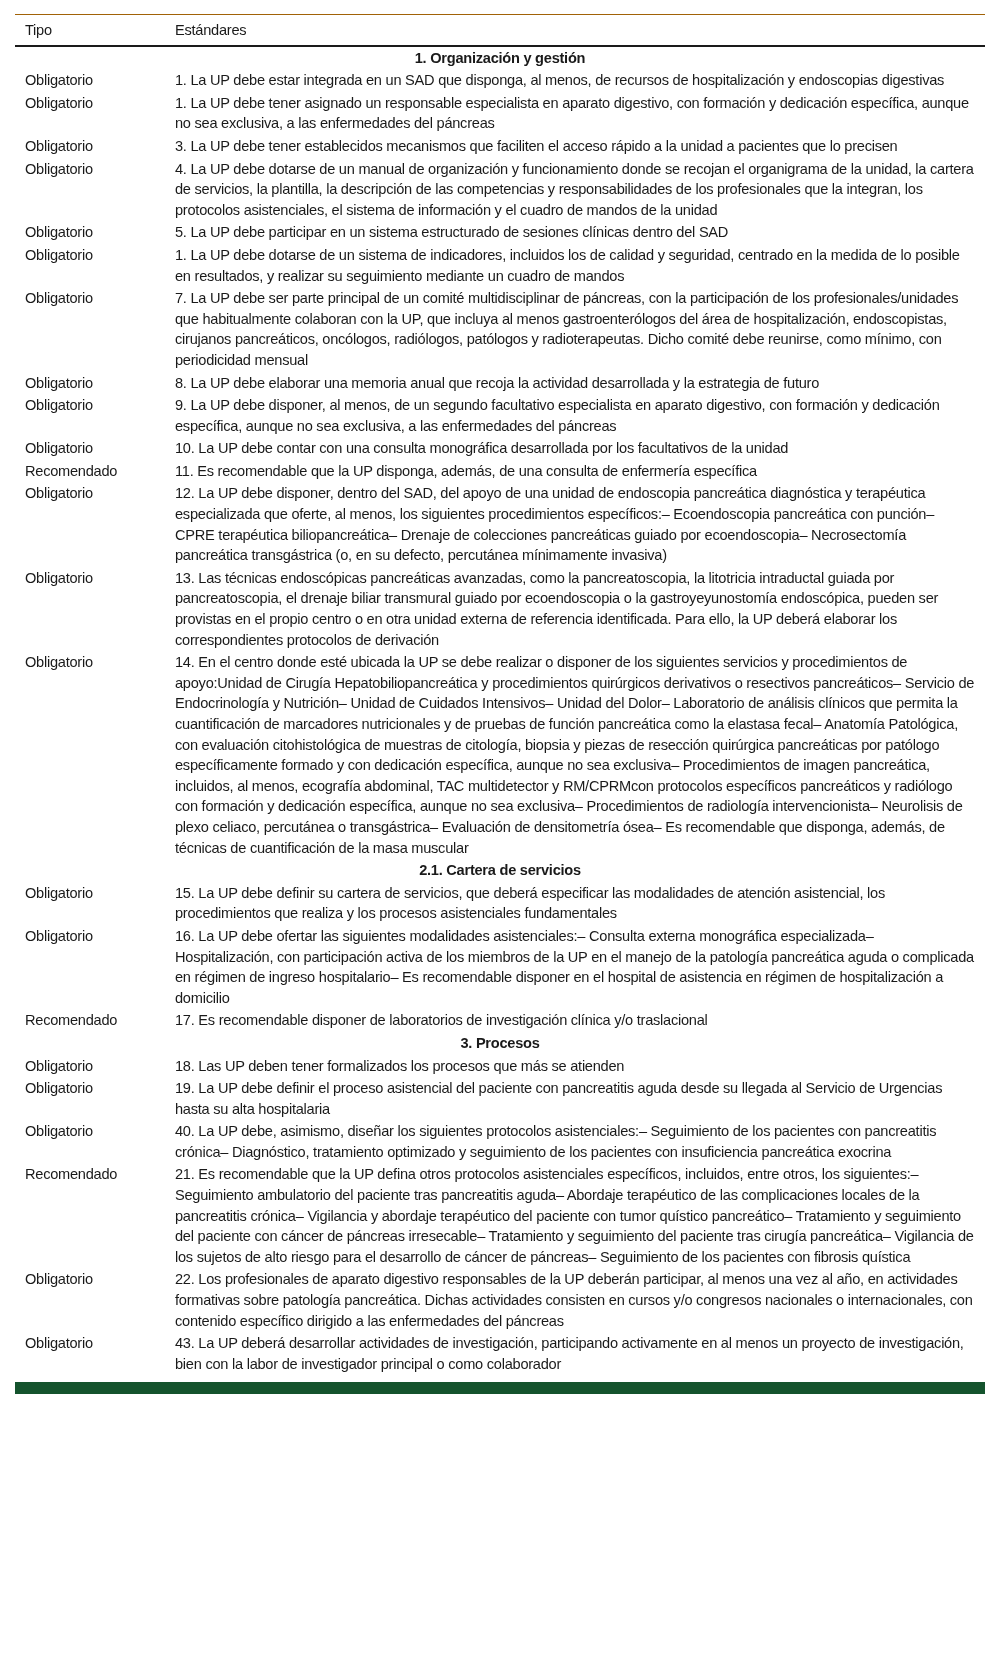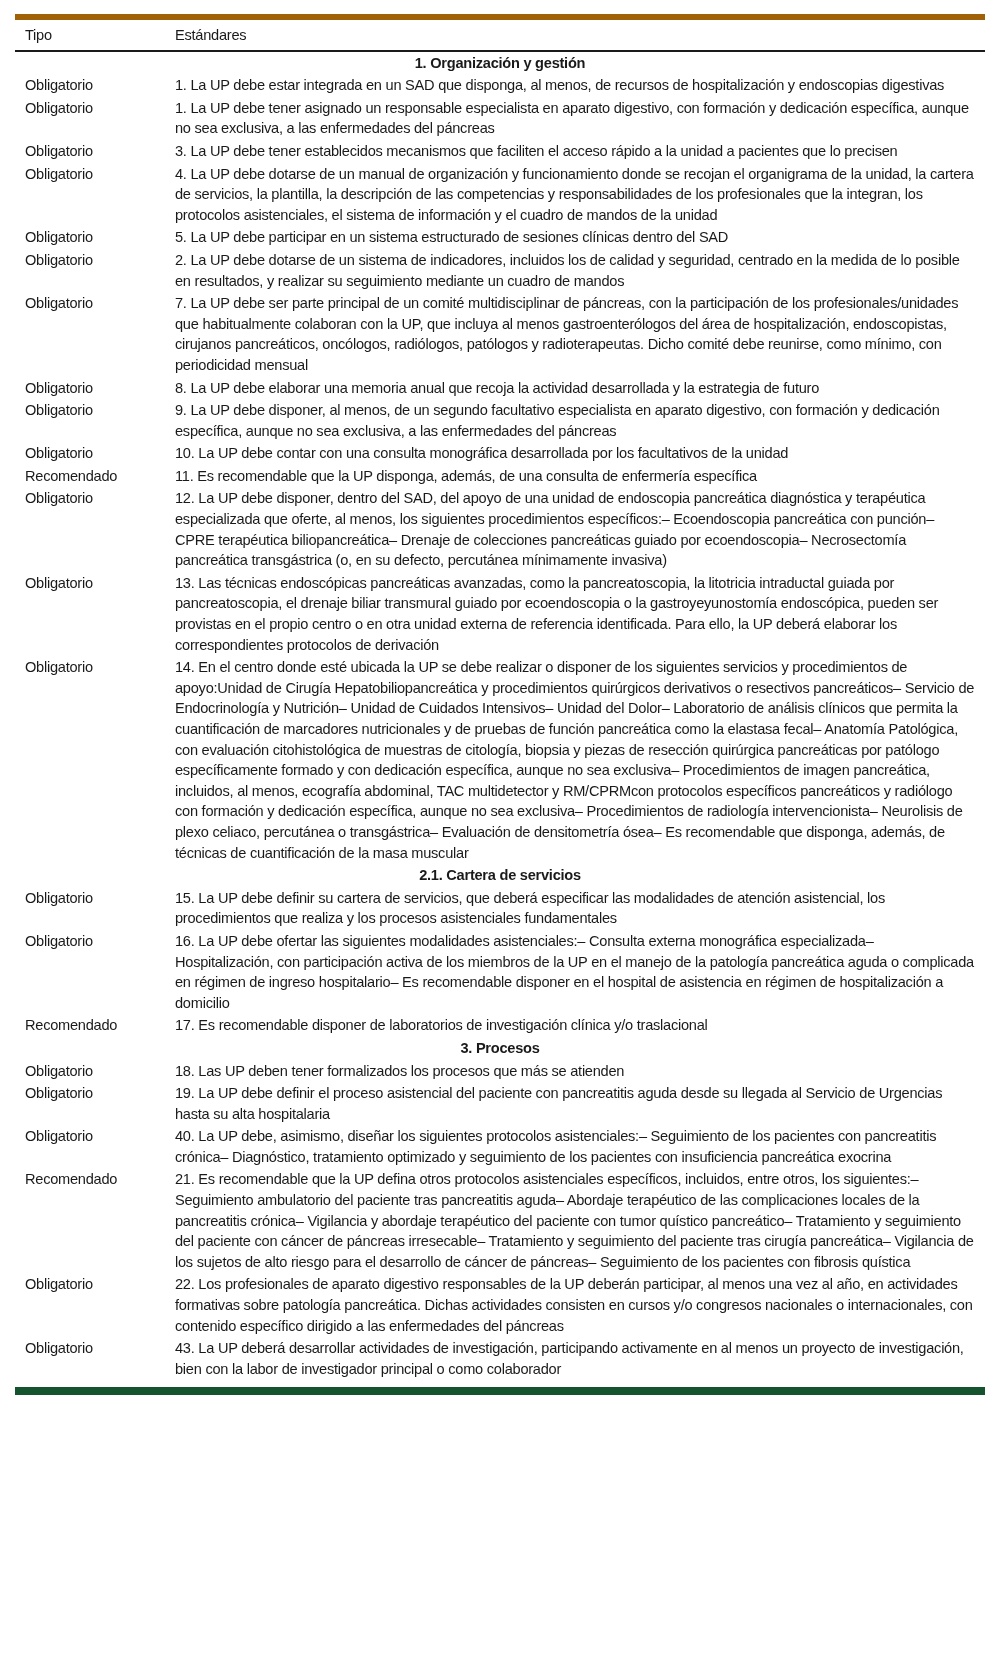--- a/index.html
+++ b/index.html
@@ -9,26 +9,26 @@
     color: #1a1a1a;
   }
   .table-wrap {
     position: absolute; left: 15px; top: 14px; width: 970px;
   }
   table {
     width: 100%; border-collapse: collapse; table-layout: fixed;
     font-size: 14.6px; line-height: 20.6px; letter-spacing: -0.25px;
   }
   col.c1 { width: 150px; }
-  thead tr { border-top: 6px solid #a16207; border-bottom: 2px solid #1a1a1a; }
+  thead tr { border-top: 1px solid #a16207; border-bottom: 2px solid #1a1a1a; }
   thead th { text-align: left; font-weight: normal; padding: 5px 10px 4px 10px; }
   tbody td { vertical-align: top; padding: 1px 10px 1px 10px; }
   tbody tr.section td { text-align: center; font-weight: bold; padding-top: 1px; padding-bottom: 1px; }
   tbody tr:last-child td { padding-bottom: 8px; }
-  .bottom-rule { border-bottom: 4px solid #14532d; }
+  .bottom-rule { border-bottom: 6px solid #14532d; }
 </style>
 </head>
 <body>
 
 <div class="table-wrap">
   <table>
     <colgroup>
         <col class="c1">
         <col class="c2">
       </colgroup>
@@ -57,21 +57,21 @@
         <tr>
           <td>Obligatorio</td>
           <td>4. La UP debe dotarse de un manual de organización y funcionamiento donde se recojan el organigrama de la unidad, la cartera de servicios, la plantilla, la descripción de las competencias y responsabilidades de los profesionales que la integran, los protocolos asistenciales, el sistema de información y el cuadro de mandos de la unidad</td>
         </tr>
         <tr>
           <td>Obligatorio</td>
           <td>5. La UP debe participar en un sistema estructurado de sesiones clínicas dentro del SAD</td>
         </tr>
         <tr>
           <td>Obligatorio</td>
-          <td>2. La UP debe dotarse de un sistema de indicadores, incluidos los de calidad y seguridad, centrado en la medida de lo posible en resultados, y realizar su seguimiento mediante un cuadro de mandos</td>
+          <td>1. La UP debe dotarse de un sistema de indicadores, incluidos los de calidad y seguridad, centrado en la medida de lo posible en resultados, y realizar su seguimiento mediante un cuadro de mandos</td>
         </tr>
         <tr>
           <td>Obligatorio</td>
           <td>7. La UP debe ser parte principal de un comité multidisciplinar de páncreas, con la participación de los profesionales/unidades que habitualmente colaboran con la UP, que incluya al menos gastroenterólogos del área de hospitalización, endoscopistas, cirujanos pancreáticos, oncólogos, radiólogos, patólogos y radioterapeutas. Dicho comité debe reunirse, como mínimo, con periodicidad mensual</td>
         </tr>
         <tr>
           <td>Obligatorio</td>
           <td>8. La UP debe elaborar una memoria anual que recoja la actividad desarrollada y la estrategia de futuro</td>
         </tr>
         <tr>

